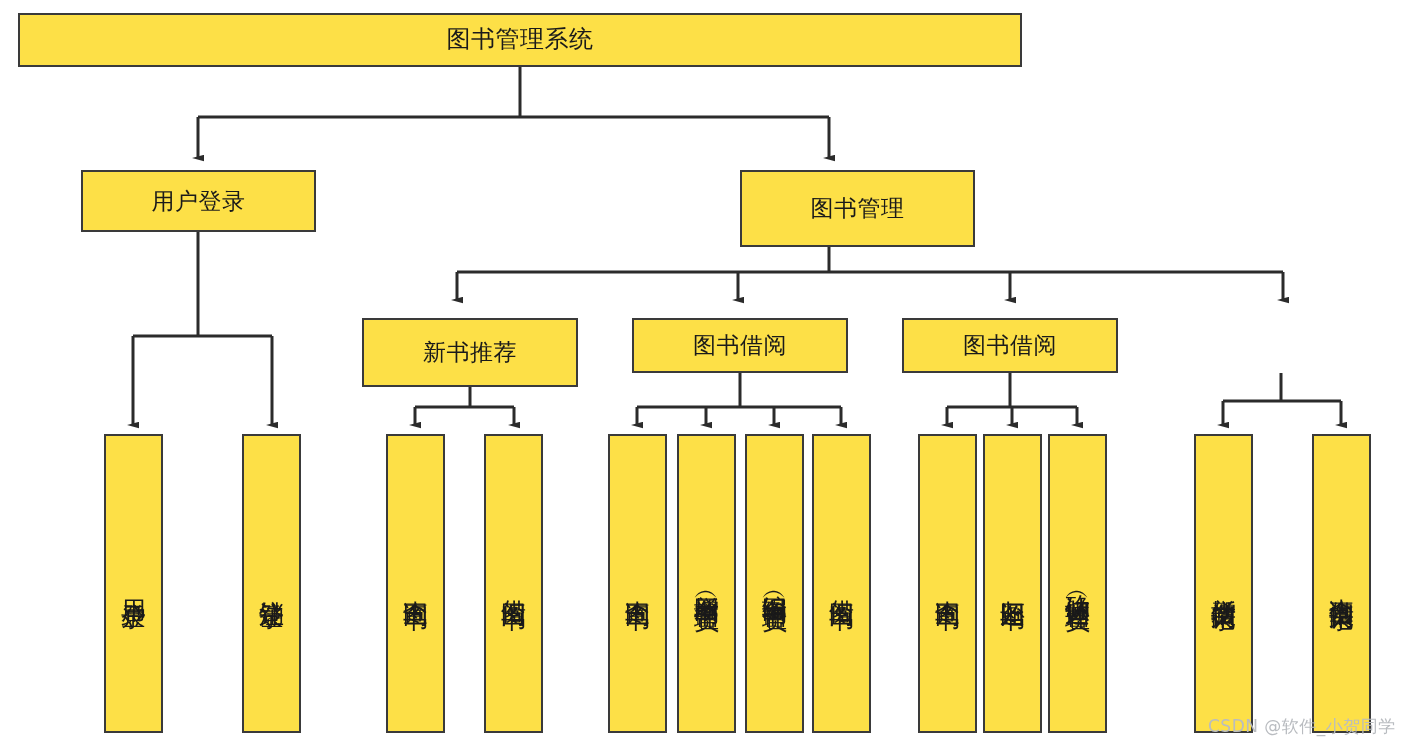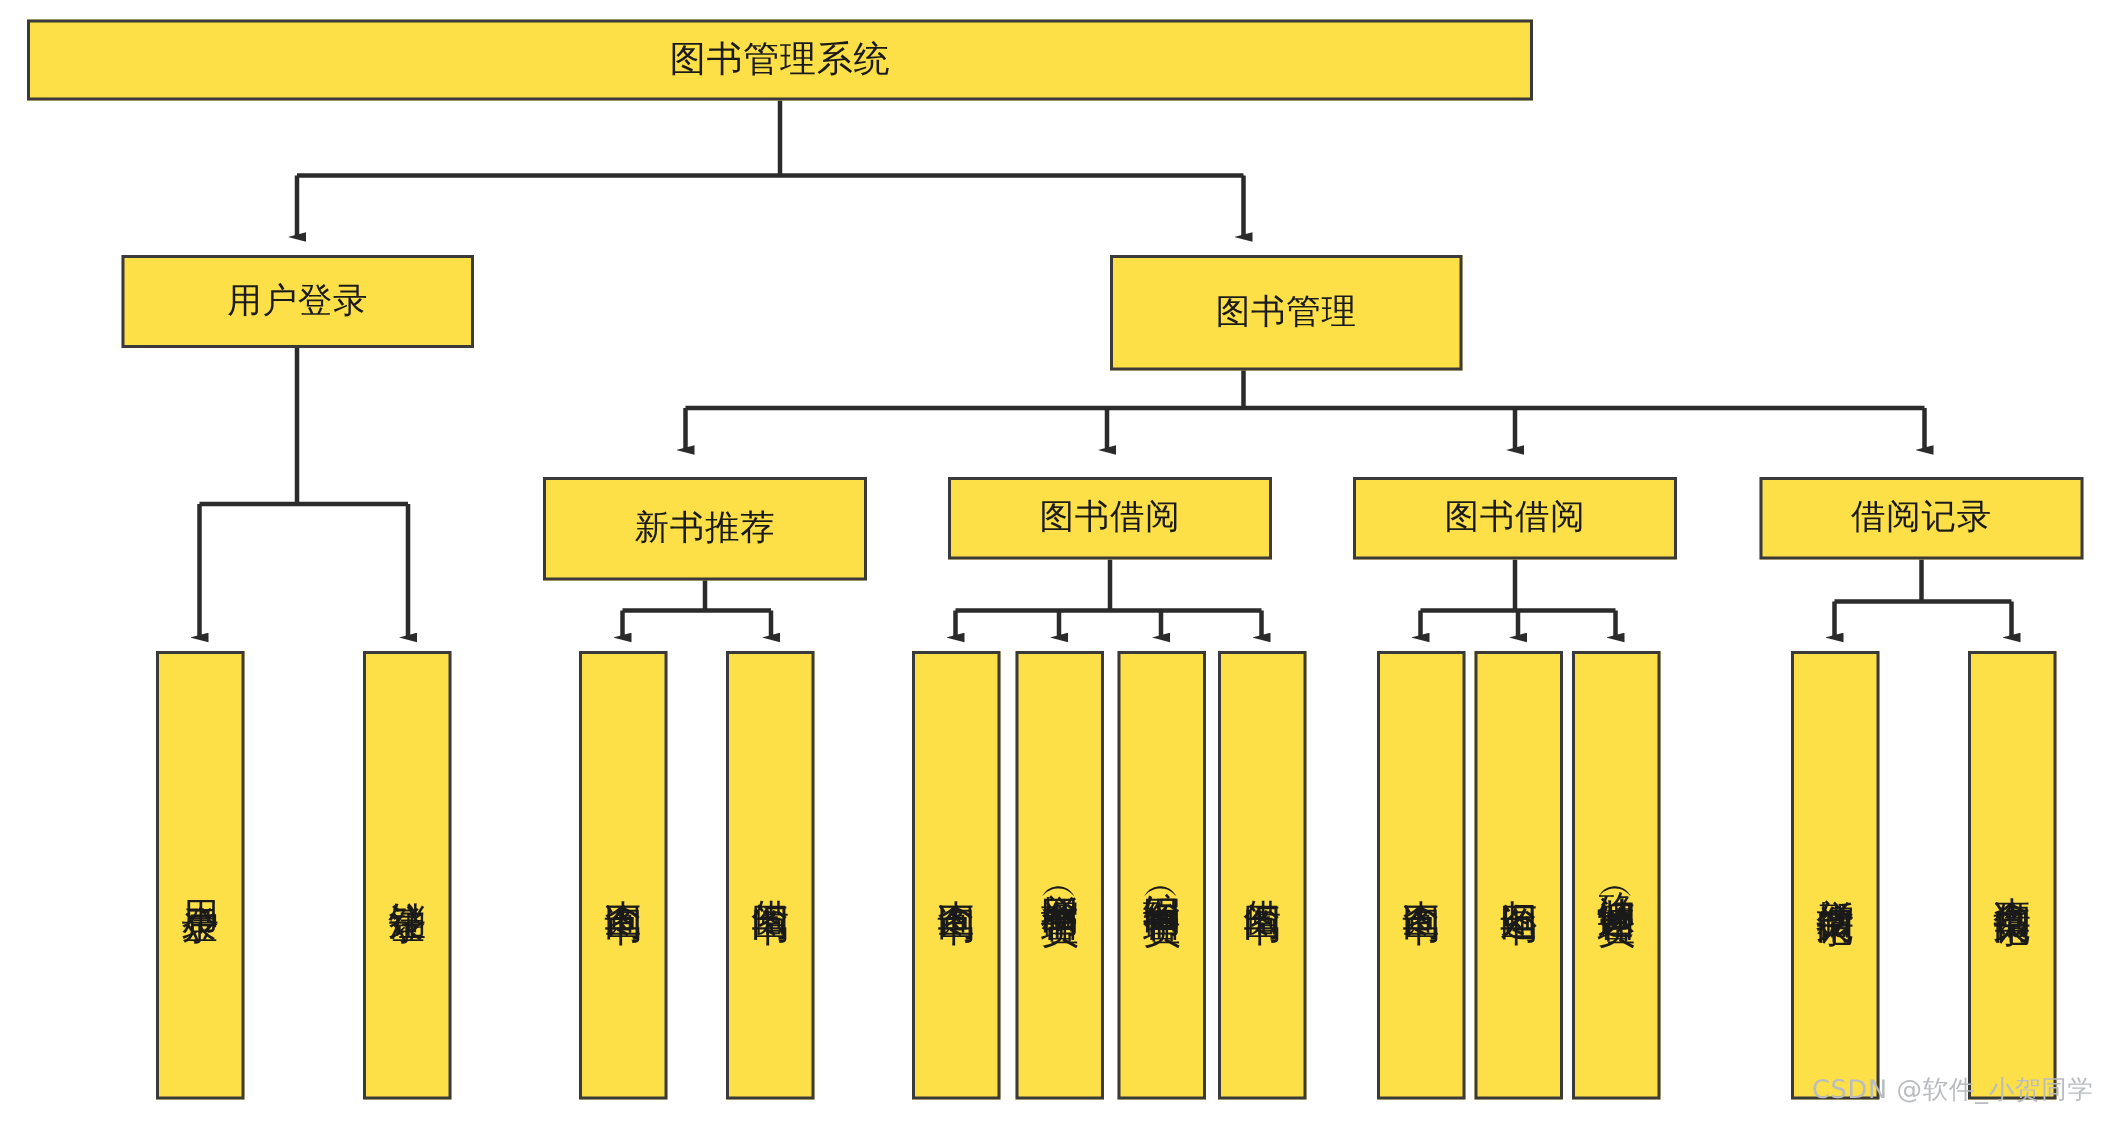--- a/index.html
+++ b/index.html
@@ -141,23 +141,20 @@
 
   <div class="node h" style="left:362px; top:318px; width:216px; height:69px;">
     <span class="label">新书推荐</span>
   </div>
   <div class="node h" style="left:632px; top:318px; width:216px; height:55px;">
     <span class="label">图书借阅</span>
   </div>
   <div class="node h" style="left:902px; top:318px; width:216px; height:55px;">
     <span class="label">图书借阅</span>
   </div>
-  <div class="node h" style="left:1173px; top:318px; width:216px; height:55px;">
-    <span class="label">借阅记录</span>
-  </div>
 
   <div class="node v" style="left:104px; top:434px; width:59px; height:299px;">
     <span class="label">用户登录</span>
   </div>
   <div class="node v" style="left:242px; top:434px; width:59px; height:299px;">
     <span class="label">注销登录</span>
   </div>
 
   <div class="node v" style="left:386px; top:434px; width:59px; height:299px;">
     <span class="label">查询图书</span>

